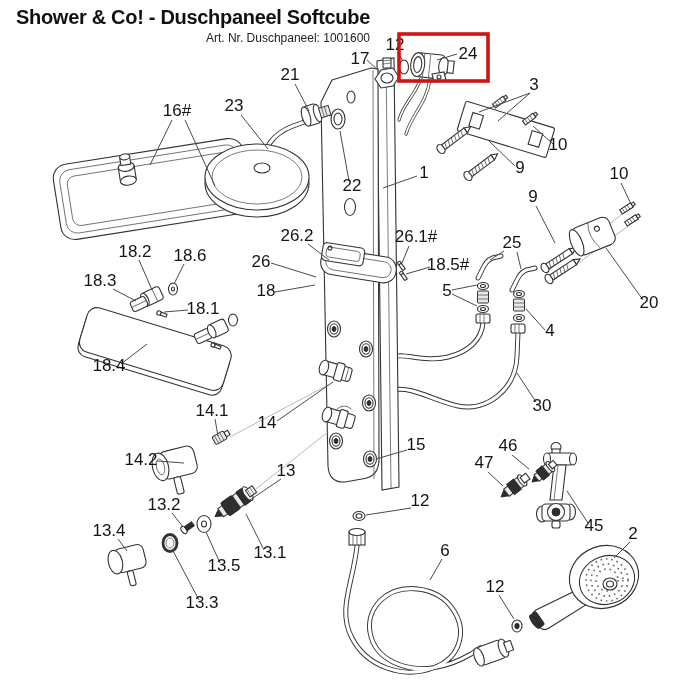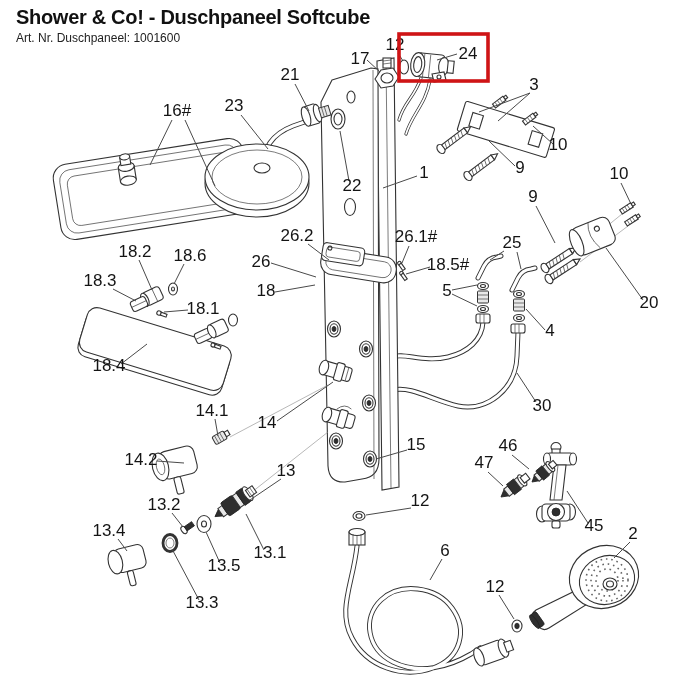--- a/index.html
+++ b/index.html
@@ -1,17 +1,17 @@
 <!DOCTYPE html>
 <html><head>
 <meta charset="utf-8">
 <style>
   html,body{margin:0;padding:0;background:#fff;}
   #stage{position:relative;width:685px;height:685px;background:#fff;overflow:hidden;
-         font-family:"Liberation Sans",sans-serif;}
+         font-family:"Liberation Sans",sans-serif;text-align:right;}
   #hdr{position:absolute;top:6px;left:16px;z-index:5;}
   #hdr h1{margin:0;font-size:20px;font-weight:bold;color:#111;letter-spacing:-0.3px;}
   #hdr .sub{margin-top:2px;font-size:12px;color:#222;}
   svg{position:absolute;top:0;left:0;}
   .pt{fill:#ffffff;stroke:#333;stroke-width:1.1;}
   .gy{fill:#e8e8e8;stroke:#333;stroke-width:1;}
   .dk{fill:#2e2e2e;stroke:#222;stroke-width:0.8;}
   .ln{fill:none;stroke:#333;stroke-width:1.1;}
   .thin{fill:none;stroke:#444;stroke-width:0.7;}
   .ax{fill:none;stroke:#888;stroke-width:0.6;}

